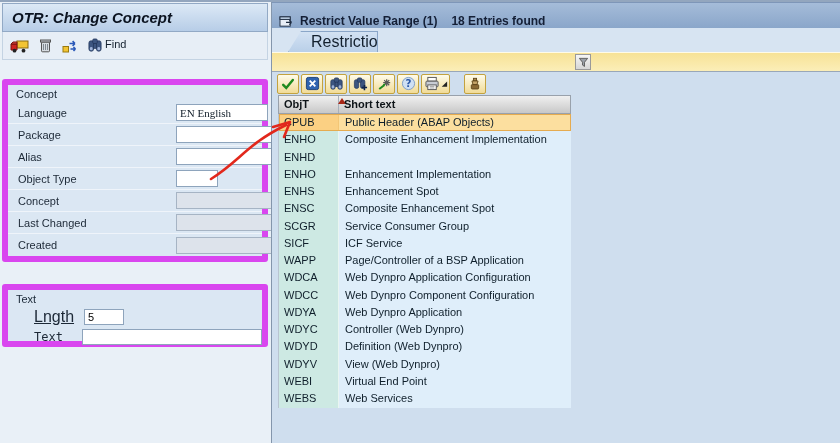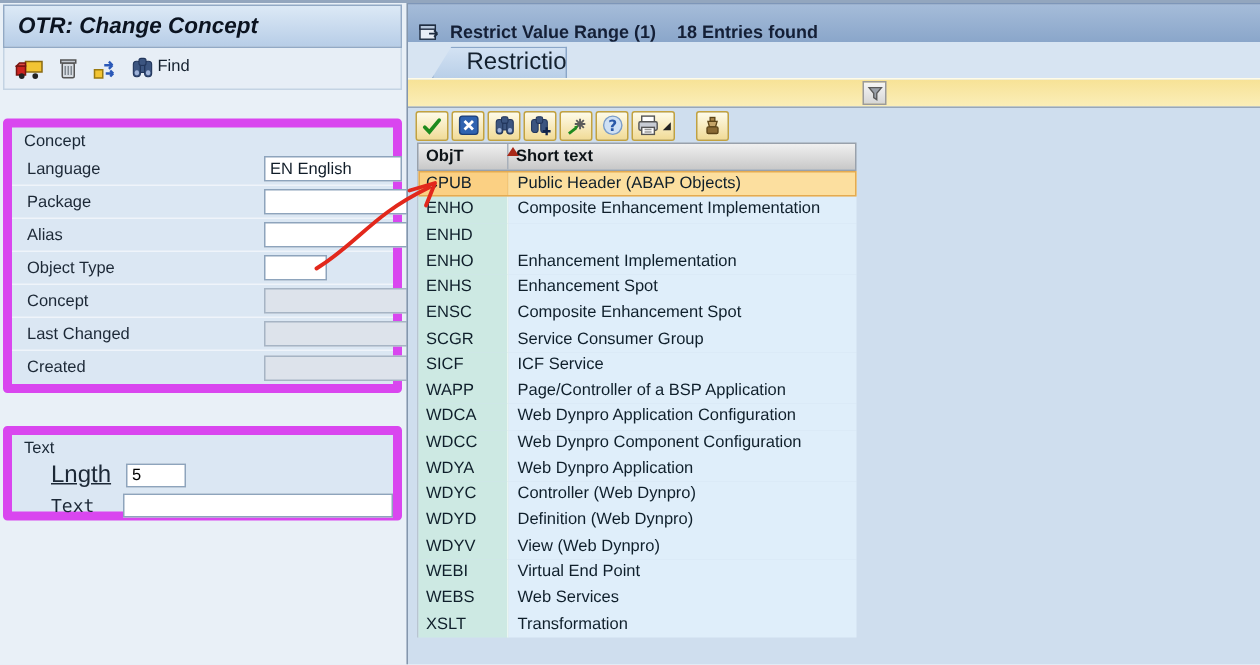--- a/index.html
+++ b/index.html
@@ -31,21 +31,21 @@
   .gb-concept{ left:2px; top:77px; width:266px; height:183px; }
   .gb-text{ left:2px; top:282px; width:266px; height:63px; }
   .gb-title{ font-size:11px; color:#1a2836; padding:3px 0 2px 8px; }
   .f-row{ height:22px; position:relative; display:flex; align-items:center;
           border-bottom:1px solid rgba(255,255,255,.55); }
   .f-row:last-child{ border-bottom:none; }
   .f-label{ font-size:11px; color:#1c2836; padding-left:10px; }
   .f-input{
     position:absolute; left:168px; height:17px;
     border:1px solid #8ea4bc; background:#fff;
-    font-family:Liberation Sans, sans-serif; font-size:11px; color:#101c28;
+    font-family:Liberation Serif, serif; font-size:11px; color:#101c28;
     padding:0 3px;
   }
   .f-input.ro{ background:#dde3eb; border-color:#a6b4c4; }
   .size-medium{ width:92px; } .size-wide{ width:96px; } .size-small{ width:42px; }
   .lngth-row,.text-row{ display:flex; align-items:center; gap:6px; margin-left:26px; }
   .lngth-row{ margin-top:1px; margin-bottom:3px; }
   .mini-label{ font-size:16px; color:#1c2836; width:44px;text-decoration:underline; }
   .mono-label{ font-family:"DejaVu Sans Mono",monospace; font-size:12px; color:#1c2836; width:44px; }
   .lngth-input{ width:40px; height:16px; border:1px solid #8ea4bc; background:#fff;
     font-family:"Liberation Sans",sans-serif; font-size:11px; padding:0 3px; }
@@ -368,24 +368,20 @@
             <span class="stext-c">View (Web Dynpro)</span>
           </div>
           <div class="trow">
             <span class="objt-c">WEBI</span>
             <span class="stext-c">Virtual End Point</span>
           </div>
           <div class="trow">
             <span class="objt-c">WEBS</span>
             <span class="stext-c">Web Services</span>
           </div>
-          <div class="trow">
-            <span class="objt-c">XSLT</span>
-            <span class="stext-c">Transformation</span>
-          </div>
         </div>
     </div>
   </div>
 
   <svg class="annot" viewBox="0 0 840 443">
     <path d="M 211 177 C 240 159 247 142 286 123" fill="none" stroke="#e2281c" stroke-width="2.6" stroke-linecap="round"></path>
     <path d="M 273 125 L 290 120 L 284 135" fill="none" stroke="#e2281c" stroke-width="2.6" stroke-linecap="round" stroke-linejoin="round"></path>
   </svg>
 </div>
 

